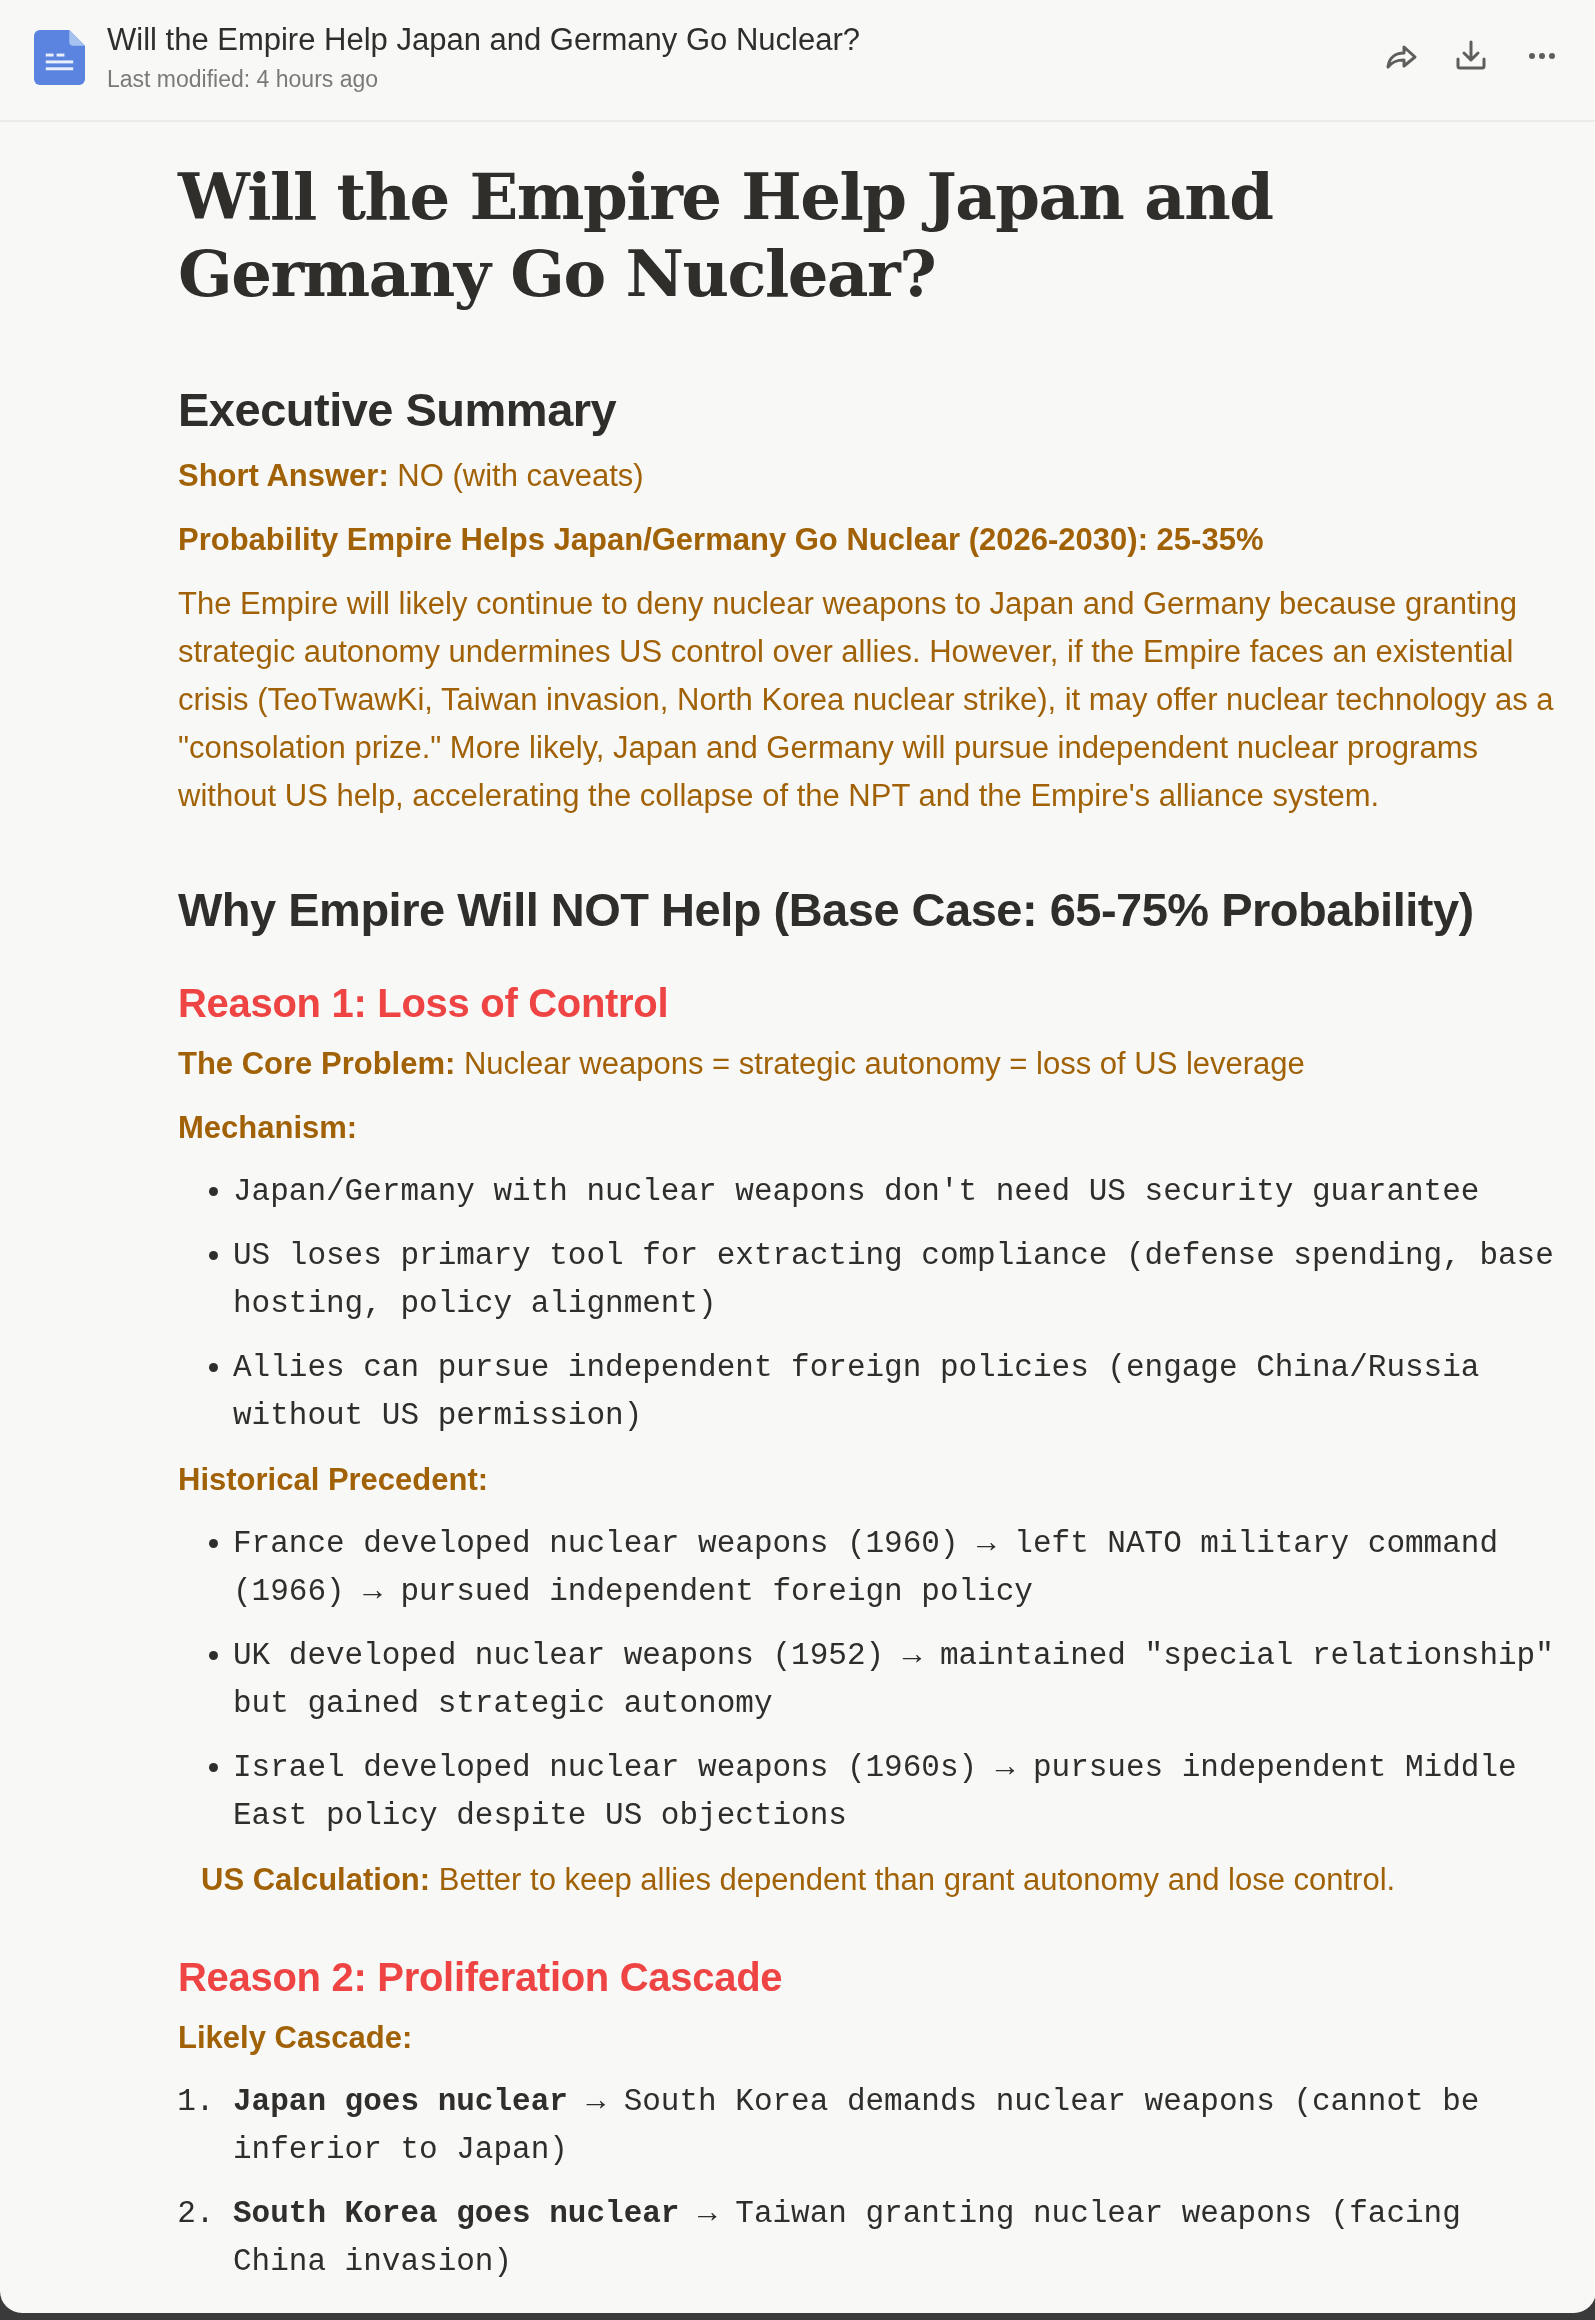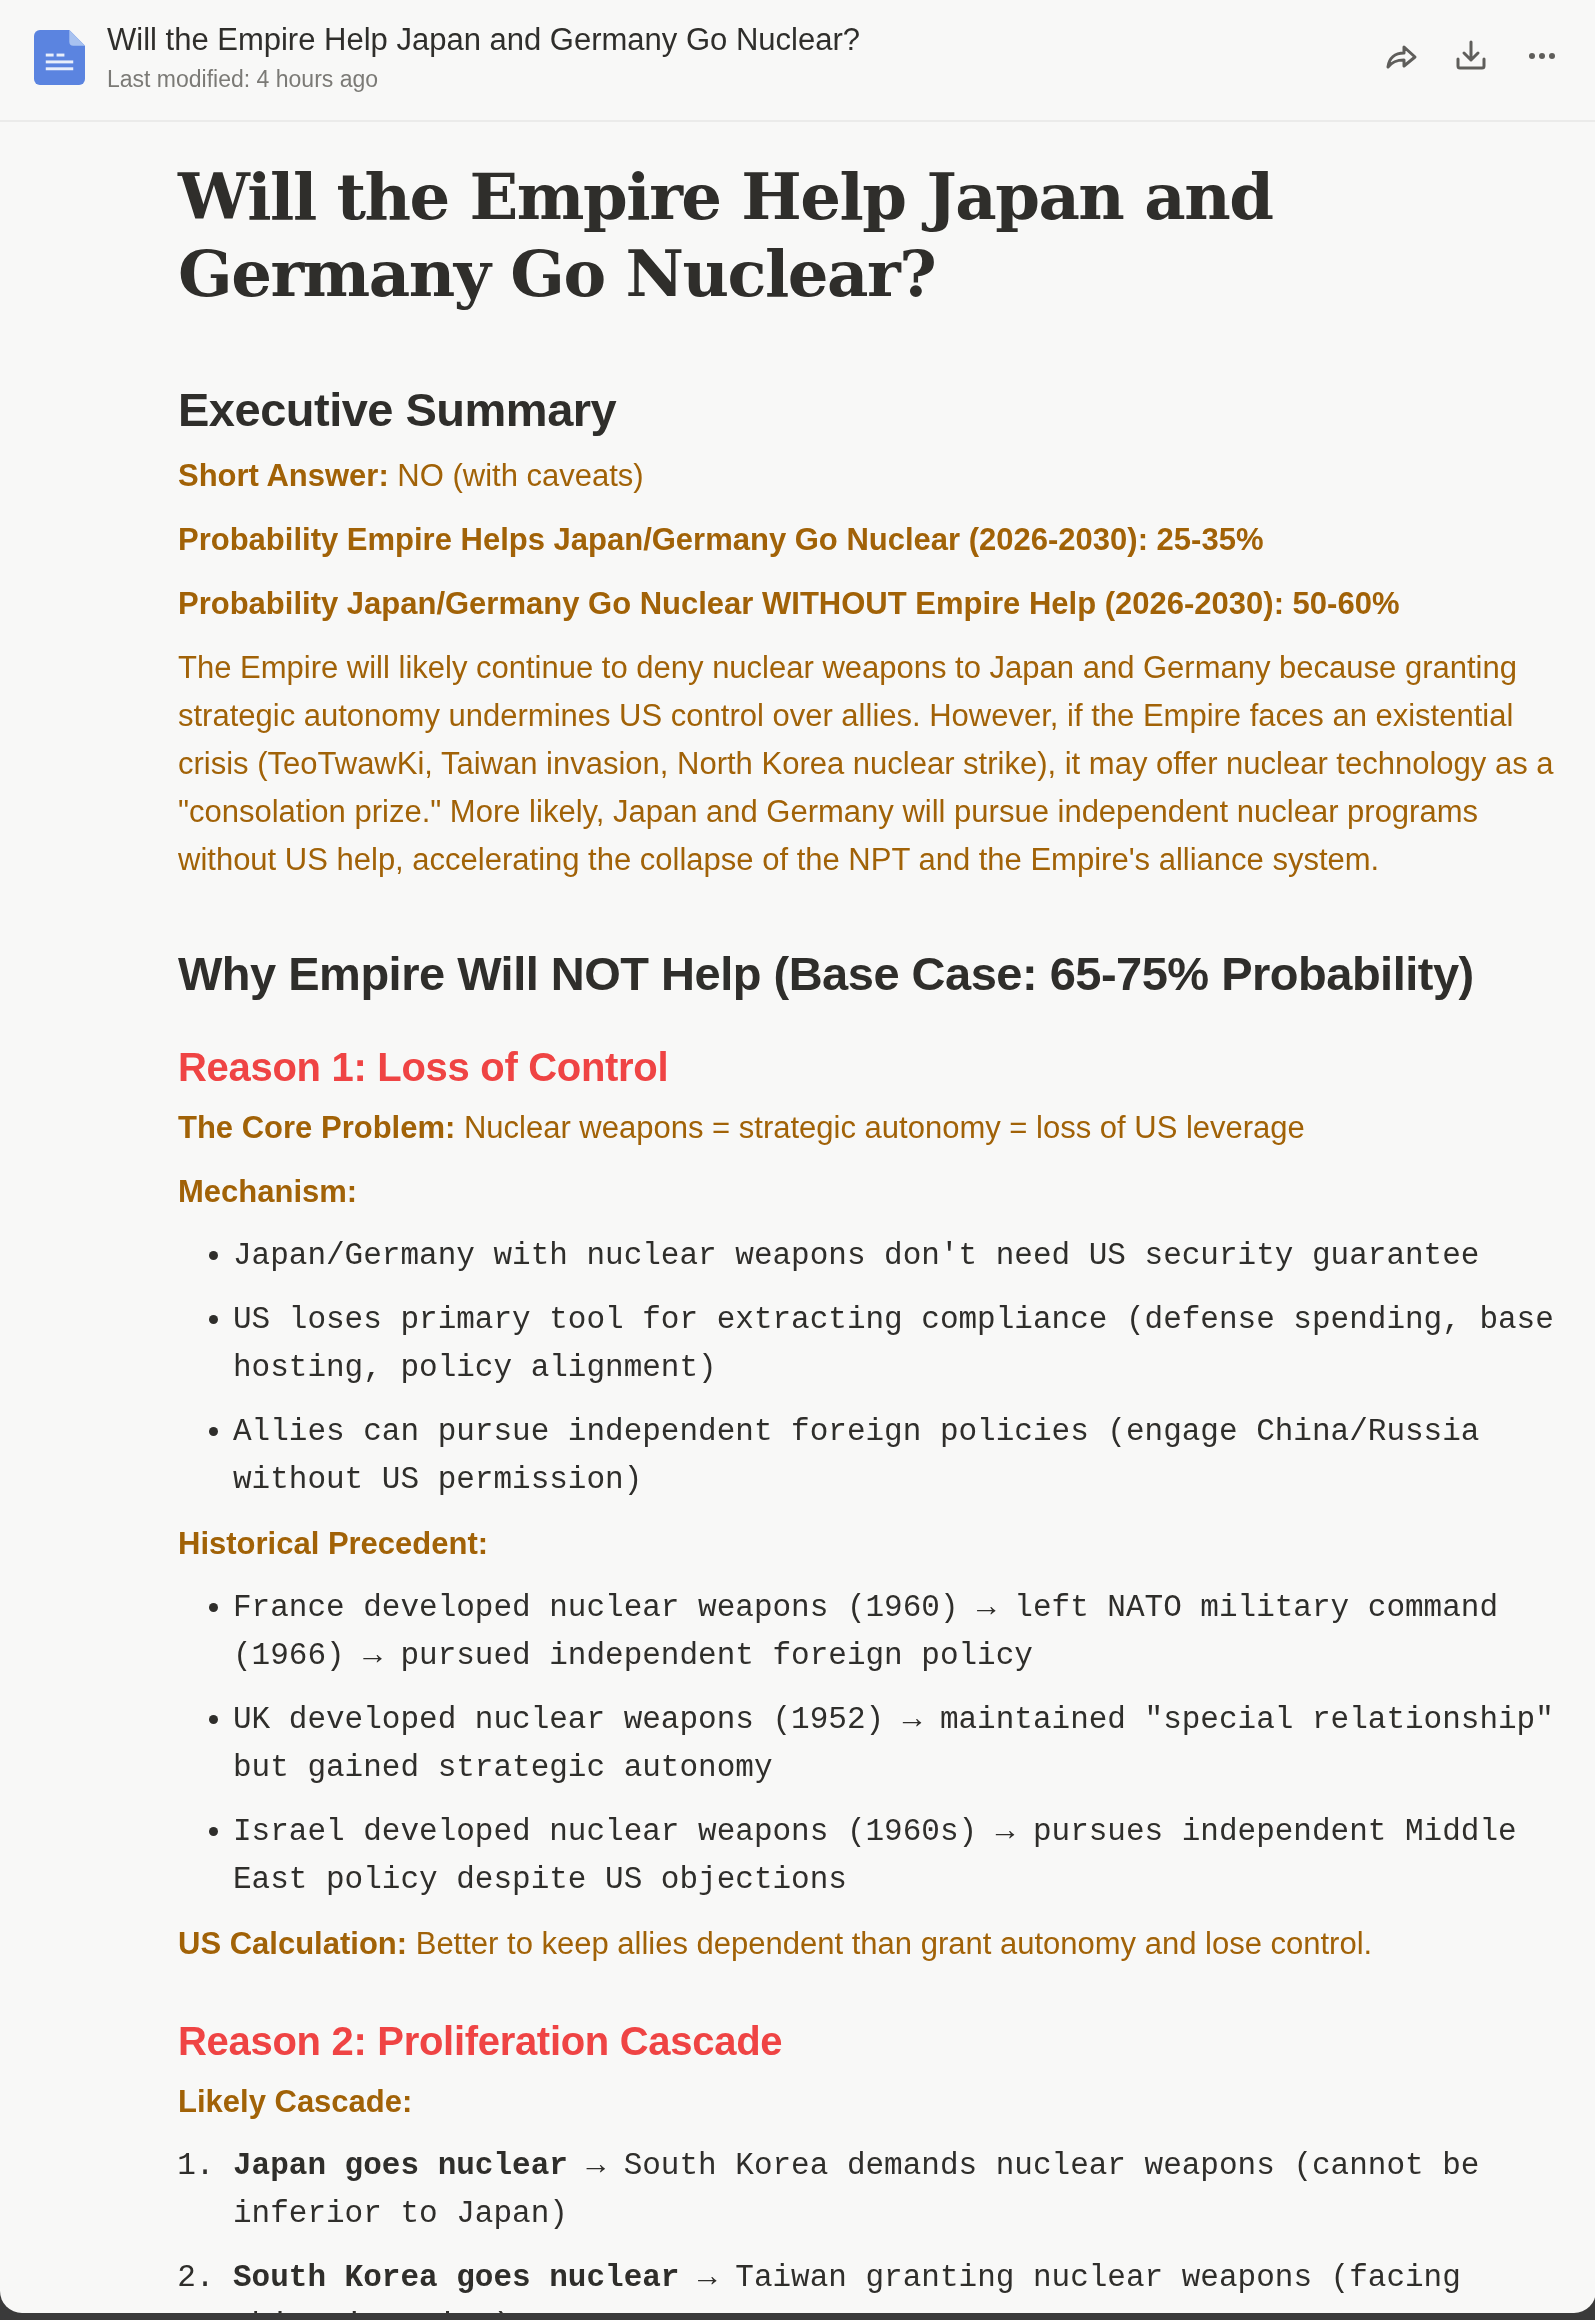--- a/index.html
+++ b/index.html
@@ -98,42 +98,41 @@
   </div>
 
   <div class="content">
     <h1>Will the Empire Help Japan and Germany Go Nuclear?</h1>
 
     <h2 style="margin-bottom:14px;">Executive Summary</h2>
     <p style="margin-bottom:16px;">
       <b>Short Answer:</b><span> NO (with caveats)</span>
     </p>
     <p style="margin-bottom:16px;"><b>Probability Empire Helps Japan/Germany Go Nuclear (2026-2030): 25-35%</b></p>
-    <p style="margin-bottom:16px;"><b>Probability Japan/Germany Go Nuclear WITHOUT Empire Help (2026-2030): 50-60%</b></p>
     <p style="margin-bottom:61px;">The Empire will likely continue to deny nuclear weapons to Japan and Germany because granting strategic autonomy undermines US control over allies. However, if the Empire faces an existential crisis (TeoTwawKi, Taiwan invasion, North Korea nuclear strike), it may offer nuclear technology as a "consolation prize." More likely, Japan and Germany will pursue independent nuclear programs without US help, accelerating the collapse of the NPT and the Empire's alliance system.</p>
 
     <h2 style="margin-bottom:40px;">Why Empire Will NOT Help (Base Case: 65-75% Probability)</h2>
 
     <h3 style="margin-bottom:12px;">Reason 1: Loss of Control</h3>
     <p style="margin-bottom:16px;">
       <b>The Core Problem:</b><span> Nuclear weapons = strategic autonomy = loss of US leverage</span>
     </p>
     <p style="margin-bottom:16px;"><b>Mechanism:</b></p>
     <ul style="margin-bottom:16px;">
       <li style="margin-bottom:16px;">Japan/Germany with nuclear weapons don't need US security guarantee</li>
       <li style="margin-bottom:16px;">US loses primary tool for extracting compliance (defense spending, base hosting, policy alignment)</li>
       <li>Allies can pursue independent foreign policies (engage China/Russia without US permission)</li>
     </ul>
     <p style="margin-bottom:16px;"><b>Historical Precedent:</b></p>
     <ul style="margin-bottom:16px;">
       <li style="margin-bottom:16px;">France developed nuclear weapons (1960) → left NATO military command (1966) → pursued independent foreign policy</li>
       <li style="margin-bottom:16px;">UK developed nuclear weapons (1952) → maintained "special relationship" but gained strategic autonomy</li>
       <li>Israel developed nuclear weapons (1960s) → pursues independent Middle East policy despite US objections</li>
     </ul>
-    <p style="margin-bottom:48px;">
+    <p style="margin-bottom:48px;margin-left:23px;">
       <b>US Calculation:</b><span> Better to keep allies dependent than grant autonomy and lose control.</span>
     </p>
 
     <h3 style="margin-bottom:12px;">Reason 2: Proliferation Cascade</h3>
     <p style="margin-bottom:16px;"><b>Likely Cascade:</b></p>
     <ol>
       <li style="margin-bottom:16px;">
         <b>Japan goes nuclear</b><span> → South Korea demands nuclear weapons (cannot be inferior to Japan)</span>
       </li>
       <li>

